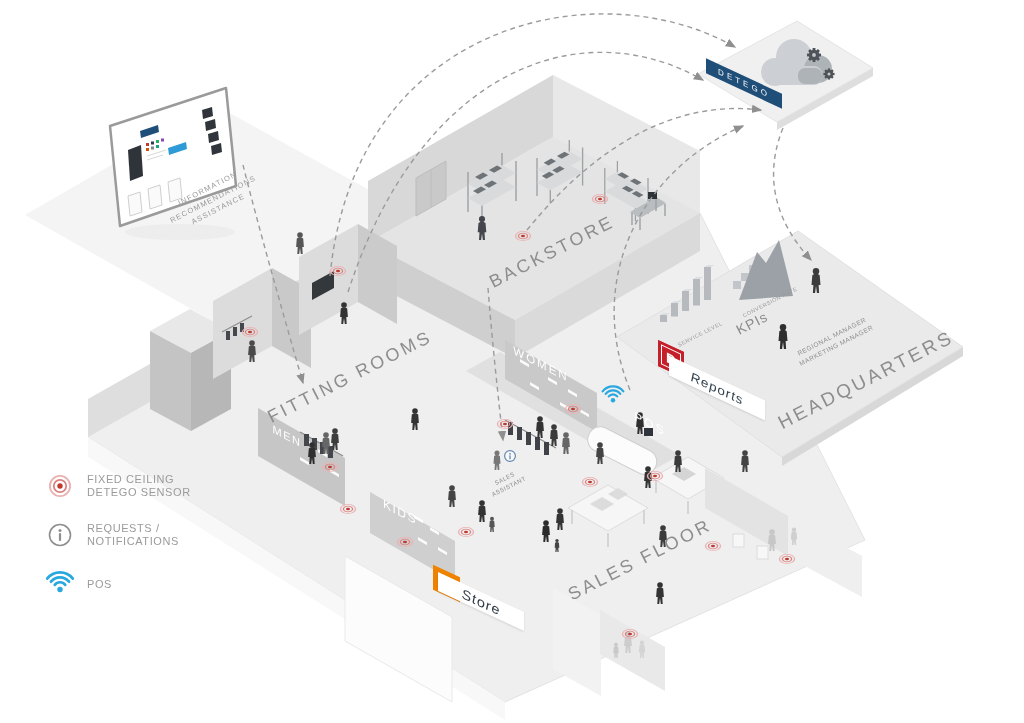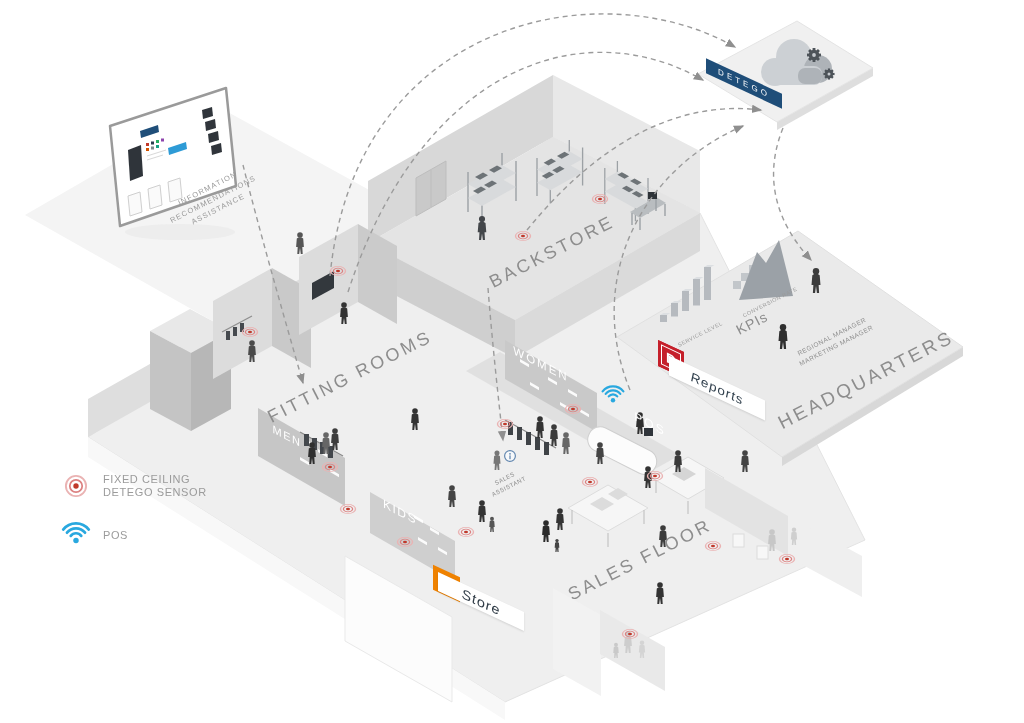--- a/index.html
+++ b/index.html
@@ -4,21 +4,21 @@
 <style>
   html,body{margin:0;padding:0;background:#fff}
   .canvas{position:relative;width:1024px;height:723px;background:#ffffff;overflow:hidden;
           font-family:"Liberation Sans",sans-serif;}
   svg.scene{position:absolute;left:0;top:0}
   .lbl{position:absolute;white-space:nowrap;color:#8d8d8d;}
   .lbl.center{text-align:center;}
   .banner{position:absolute;display:flex;align-items:center;justify-content:center;box-sizing:border-box;}
   .logo-d{position:absolute;display:flex;align-items:center;justify-content:center;color:#fff;
           font-weight:bold;box-sizing:border-box;}
-  .legend{position:absolute;left:60px;top:470px;display:flex;flex-direction:column;gap:17px;}
+  .legend{position:absolute;left:44px;top:470px;display:flex;flex-direction:column;gap:17px;}
   .legend-row{display:flex;align-items:center;gap:11px;}
   .legend-text{font-size:11px;line-height:13px;letter-spacing:.6px;color:#9b9b9b;}
   .legend-text span{display:block;}
 </style>
 </head>
 <body>
 
 <div class="canvas">
 
 <svg class="scene" width="1024" height="723" viewBox="0 0 1024 723">
@@ -389,20 +389,31 @@
     <svg width="32" height="32">
       <use href="#sym-sensor" transform="translate(16,16) scale(1.35)"></use>
     </svg>
     <div class="legend-text">
       <span>FIXED CEILING</span>
       <span>DETEGO SENSOR</span>
     </div>
   </div>
   <div class="legend-row">
     <svg width="32" height="32">
+      <circle cx="16" cy="16" r="10.5" stroke="#8f8f8f" fill="none" stroke-width="1.6"></circle>
+      <circle cx="16" cy="11.4" r="1.5" fill="#8f8f8f"></circle>
+      <rect x="14.9" y="14" width="2.2" height="8" rx="1" fill="#8f8f8f"></rect>
+    </svg>
+    <div class="legend-text">
+      <span>REQUESTS /</span>
+      <span>NOTIFICATIONS</span>
+    </div>
+  </div>
+  <div class="legend-row">
+    <svg width="32" height="32">
       <use href="#sym-wifi" transform="translate(16,20) scale(1.05)"></use>
     </svg>
     <div class="legend-text">
       <span>POS</span>
     </div>
   </div>
 </div>
 
 </div>
 

